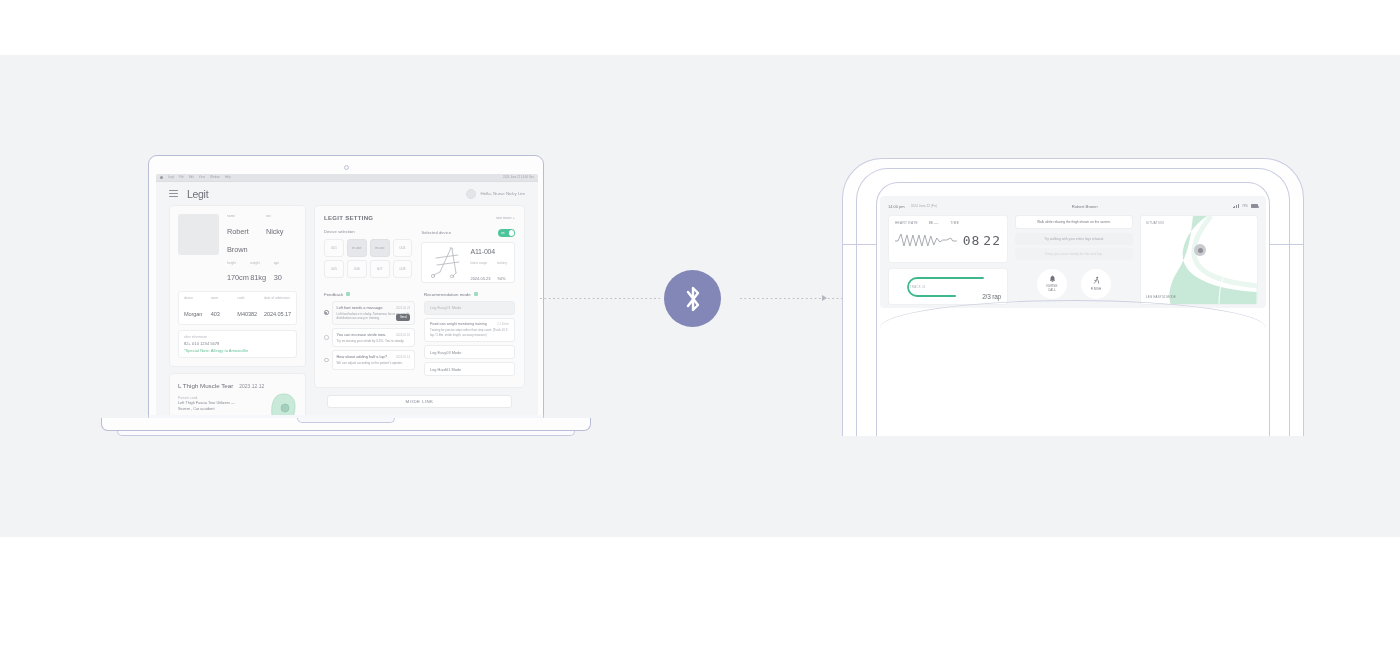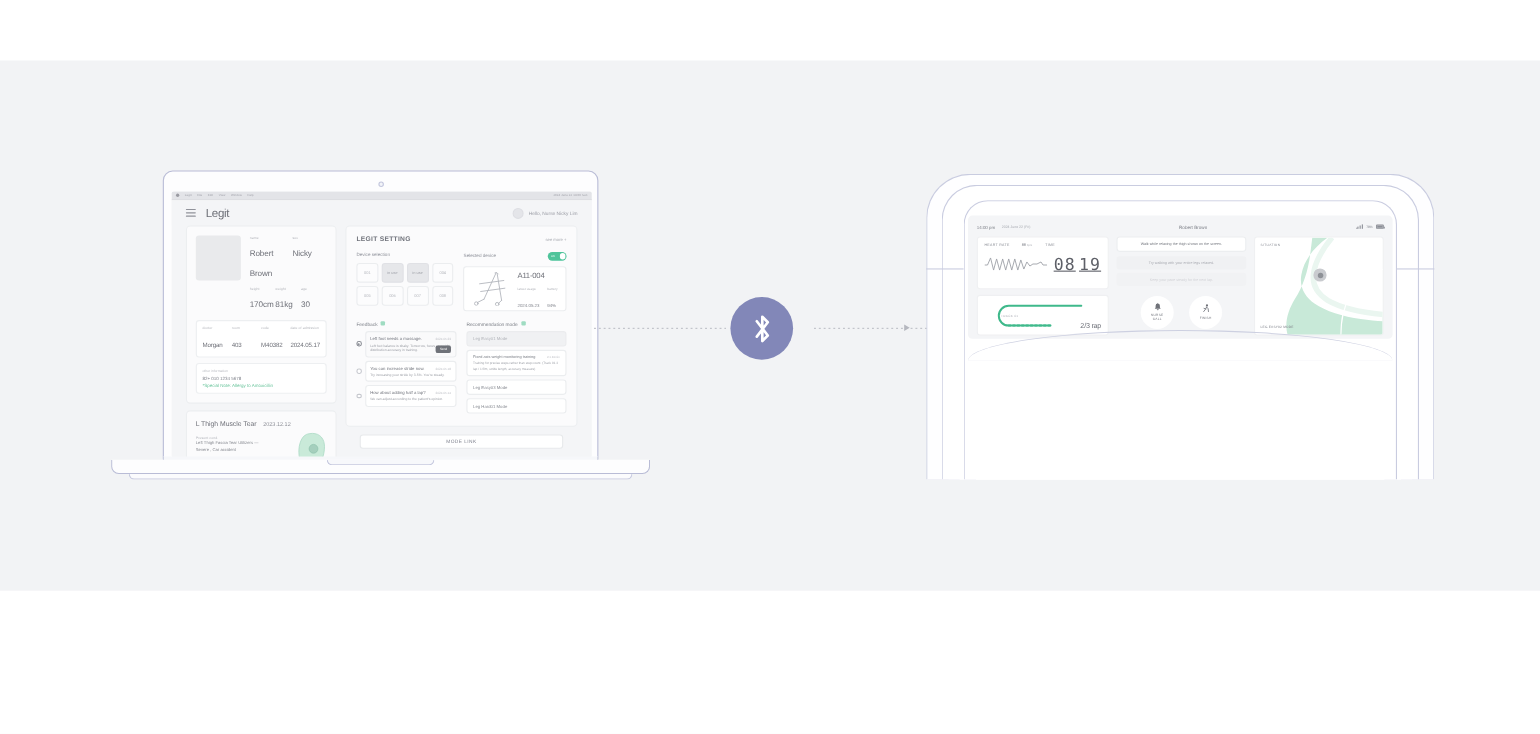--- a/index.html
+++ b/index.html
@@ -329,21 +329,21 @@
   .wcard { background: #fff; border-radius: 3px; border: 1px solid #eff0f2; }
   .hrcard { height: 48px; padding: 5px 6px; }
   .hrhd { display: flex; align-items: baseline; }
   .hrlab { font-size: 3.2px; color: #8b8e96; letter-spacing: .3px; }
   .hrval { font-size: 3.4px; color: #7a7d85; margin-left: 11px; }
   .hrunit { font-size: 2.4px; color: #aeb0b7; margin-left: 1px; }
   .tmlab { font-size: 3.2px; color: #8b8e96; letter-spacing: .3px; margin-left: 12px; }
   .hrbody { display: flex; align-items: center; margin-top: 4px; }
   .ecg { width: 62px; height: 22px; }
   .clock { margin-left: 6px; display: flex; align-items: baseline; gap: 3px; }
-  .cseg { font-size: 15px; color: #5e6068; letter-spacing: 1px; font-family: "DejaVu Sans Mono", monospace; text-decoration: underline; }
+  .cseg { font-size: 13px; color: #5e6068; letter-spacing: 1px; font-family: "DejaVu Sans Mono", monospace; }
 
   .trackcard { height: 37px; padding: 5px 6px; position: relative; }
   .tracklab { position: absolute; left: 21px; top: 16px; font-size: 2.8px; color: #aeb0b7; letter-spacing: .3px; }
   .lapval { position: absolute; right: 6px; bottom: 4px; font-size: 6.5px; color: #6a6d75; letter-spacing: -.2px; }
 
   .msg {
     border-radius: 3px; padding: 4px 6px; margin-bottom: 3.5px;
     font-size: 3.3px; text-align: center;
   }
   .msg.a { background: #fff; border: 1px solid #eceef0; color: #73767e; }
@@ -676,21 +676,21 @@
               <span class="hrval">88</span>
               <span class="hrunit">bpm</span>
               <span class="tmlab">TIME</span>
             </div>
             <div class="hrbody">
               <svg class="ecg" viewBox="0 0 62 22">
                 <polyline points="0,12 3,12 6,5 9,17 12,6 15,17 18,6 21,17 24,6 27,17 30,6 33,17 36,7 39,16 42,9 45,13 48,11 52,11 56,9 58,12 62,12" fill="none" stroke="#9ea1a8" stroke-width=".9" stroke-linejoin="round"></polyline>
               </svg>
               <span class="clock">
                 <span class="cseg">08</span>
-                <span class="cseg">19</span>
+                <span class="cseg">22</span>
               </span>
             </div>
           </div>
 
           <div class="wcard trackcard">
             <svg width="108" height="27" viewBox="0 0 108 27" style="display:block">
               <path d="M88 4 L22 4 A9 9 0 0 0 22 22 L60 22" fill="none" stroke="#3fb98b" stroke-width="1.8" stroke-linecap="round"></path>
               <path d="M22 22 L60 22" fill="none" stroke="#3fb98b" stroke-width="1.8" stroke-linecap="round" stroke-dasharray="1.6 2.4"></path>
             </svg>
             <span class="tracklab">TRACK 01</span>

